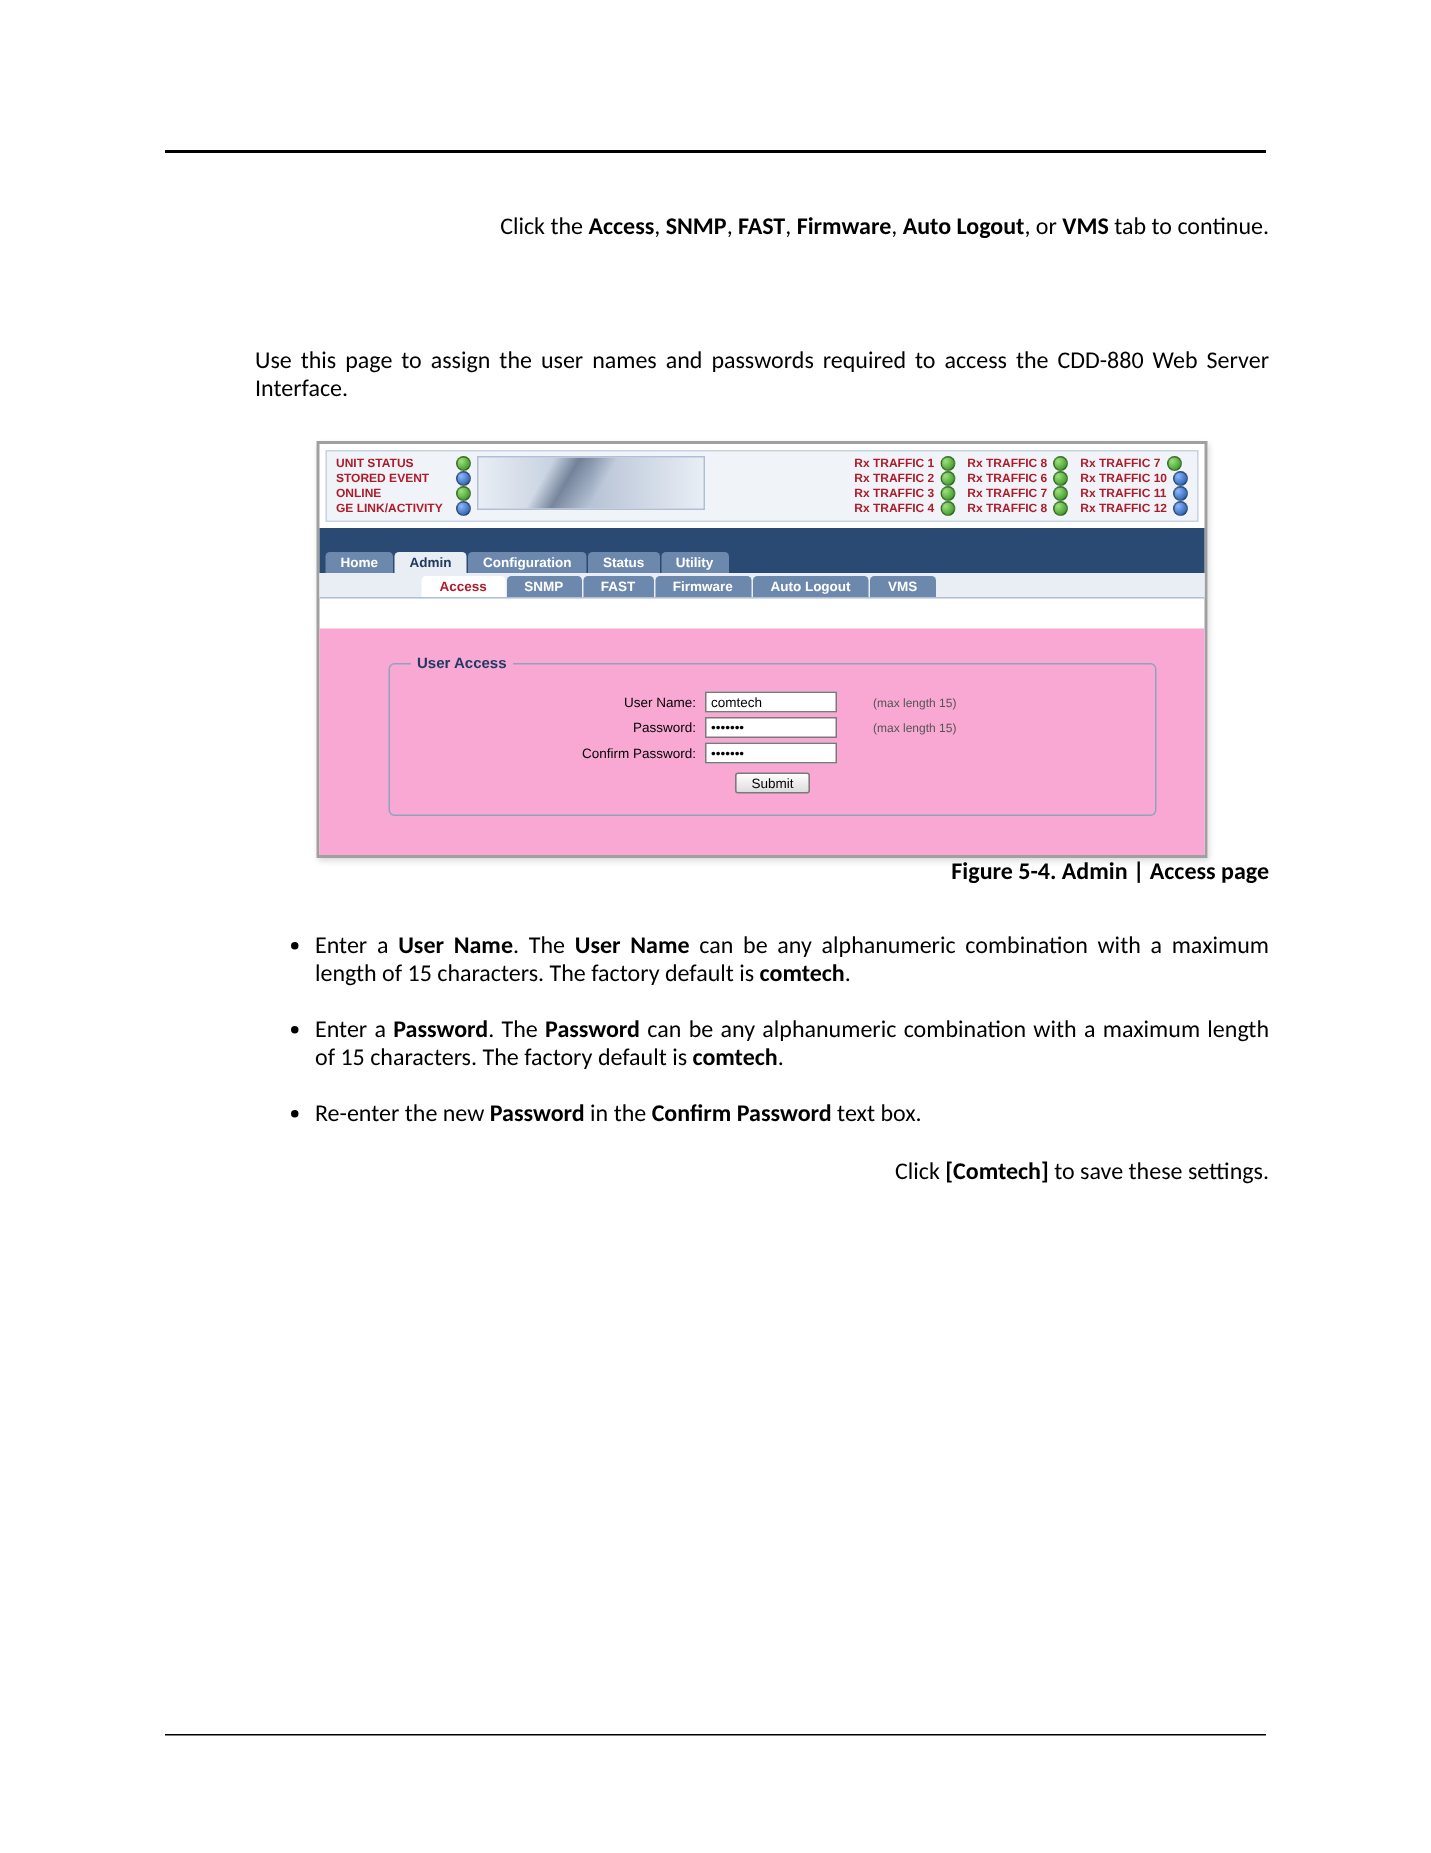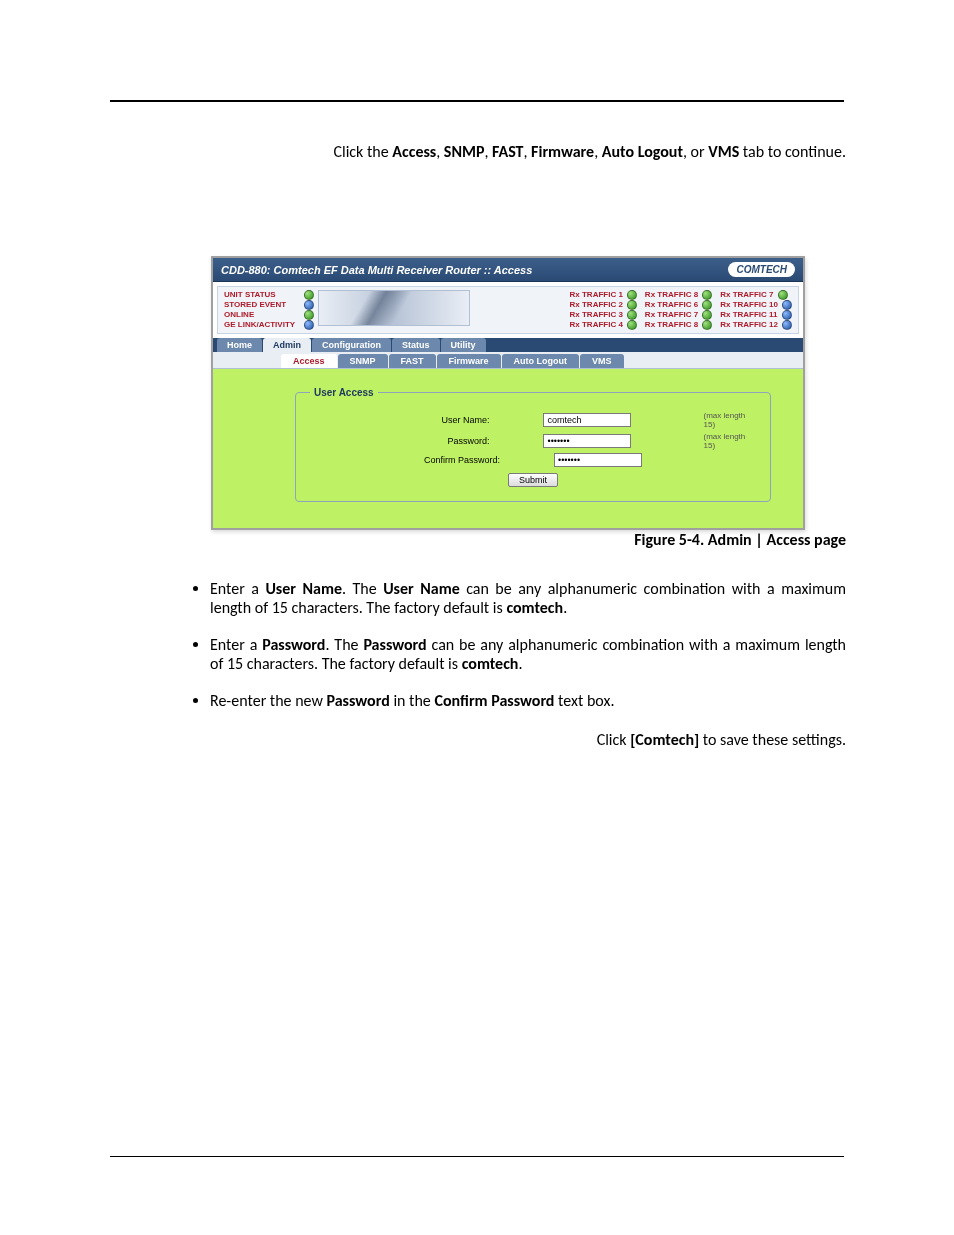--- a/index.html
+++ b/index.html
@@ -133,21 +133,21 @@
     font-size: 8px;
     line-height: 1.25;
   }
   .rx-col .row { display: flex; align-items: center; gap: 4px; }
 
   .tabrow1, .tabrow2 {
     display: flex;
     font-size: 9px;
     font-weight: bold;
   }
-  .tabrow1 { background: #2a4a74; padding-left: 4px; padding-top: 0; }
+  .tabrow1 { background: #2a4a74; padding-left: 4px; padding-top: 16px; }
   .tab1 {
     background: #6c88ac;
     color: #fff;
     padding: 2px 10px;
     margin-right: 1px;
     border-top-left-radius: 3px;
     border-top-right-radius: 3px;
   }
   .tab1.active { background: #e9edf4; color: #203a62; }
   .tabrow2 {
@@ -159,40 +159,40 @@
     background: #6c88ac;
     color: #fff;
     padding: 2px 12px;
     margin-right: 1px;
     border-top-left-radius: 3px;
     border-top-right-radius: 3px;
   }
   .tab2.active { background: #fff; color: #ae1c2c; }
 
   .shot-body {
-    padding: 18px 30px 26px 80px;
-    background: #bef264;
+    padding: 18px 30px 26px 44px;
+    background: #f9a8d4;
+    margin-top: 20px;
   }
   fieldset.user-access {
     border: 1px solid #8fa3bd;
     border-radius: 4px;
     padding: 10px 14px 14px 14px;
   }
   fieldset.user-access legend {
     color: #203a62;
     font-weight: bold;
     font-size: 10px;
     padding: 0 4px;
   }
   .form-row {
     display: flex;
     align-items: center;
     font-size: 9px;
     margin: 3px 0;
-    gap: 48px;
   }
   .form-row label {
     width: 190px;
     text-align: right;
     padding-right: 6px;
   }
   .form-row input {
     font-size: 9px;
     border: 1px solid #7a7a7a;
     padding: 1px 3px;
@@ -219,27 +219,24 @@
 <div class="page">
   <hr class="hr-top">
 
   <div class="content">
     <p>
       <span>Click the </span><span class="bold">Access</span>, <span class="bold">SNMP</span>, <span class="bold">FAST</span>, <span class="bold">Firmware</span>, <span class="bold">Auto Logout</span>, or <span class="bold">VMS</span><span> tab to continue.</span>
     </p>
 
     <div style="height:60px"></div>
 
+    <p class="justify">Use this page to assign the user names and passwords required to access the CDD-880 Web Server Interface.</p>
 
     <div class="shot-wrap">
       <div class="shot">
-        <div class="shot-header">
-          <span>CDD-880: Comtech EF Data Multi Receiver Router :: Access</span>
-          <span class="comtech-logo">COMTECH</span>
-        </div>
         <div class="shot-status">
           <div class="status-left">
             <div class="row">
                 <span>UNIT STATUS</span>
                 <span class="led"></span>
               </div>
             <div class="row">
                 <span>STORED EVENT</span>
                 <span class="led blue"></span>
               </div>

